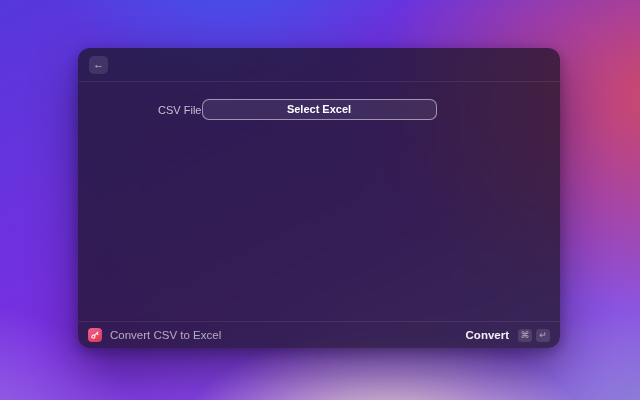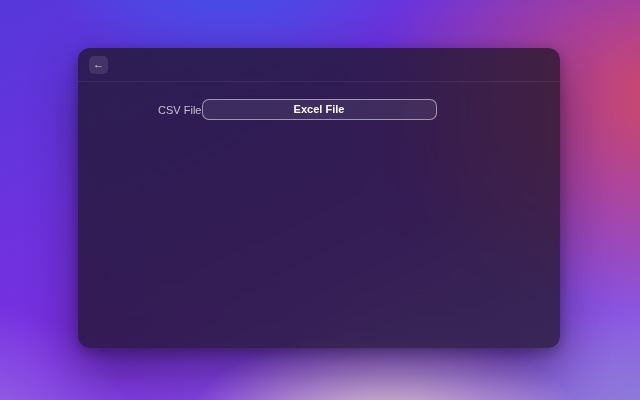--- a/index.html
+++ b/index.html
@@ -123,20 +123,36 @@
 
     <div class="header">
       <button class="back-btn">
         <span>←</span>
       </button>
     </div>
 
     <div class="content">
       <div class="form-row">
         <label class="field-label">CSV File</label>
-        <button class="file-btn">Excel File</button>
+        <button class="file-btn">Select Excel</button>
         <span class="label-balance"></span>
       </div>
     </div>
 
+    <div class="footer">
+      <div class="footer-left">
+        <span class="app-icon">
+          <svg width="10" height="10" viewBox="0 0 16 16" fill="none" aria-hidden="true">
+            <circle cx="5.4" cy="10.6" r="2.5" stroke="#ffffff" stroke-width="1.7"></circle>
+            <path d="M7.3 8.7 L12.6 3.4 M10.7 5.3 L12.7 7.2" stroke="#ffffff" stroke-width="1.7" stroke-linecap="round"></path>
+          </svg>
+        </span>
+        <span class="cmd-title">Convert CSV to Excel</span>
+      </div>
+      <div class="footer-right">
+        <span class="action-label">Convert</span>
+        <span class="keycap">⌘</span>
+        <span class="keycap">↵</span>
+      </div>
+    </div>
 
   </div>
 </div>
 
 </body></html>

